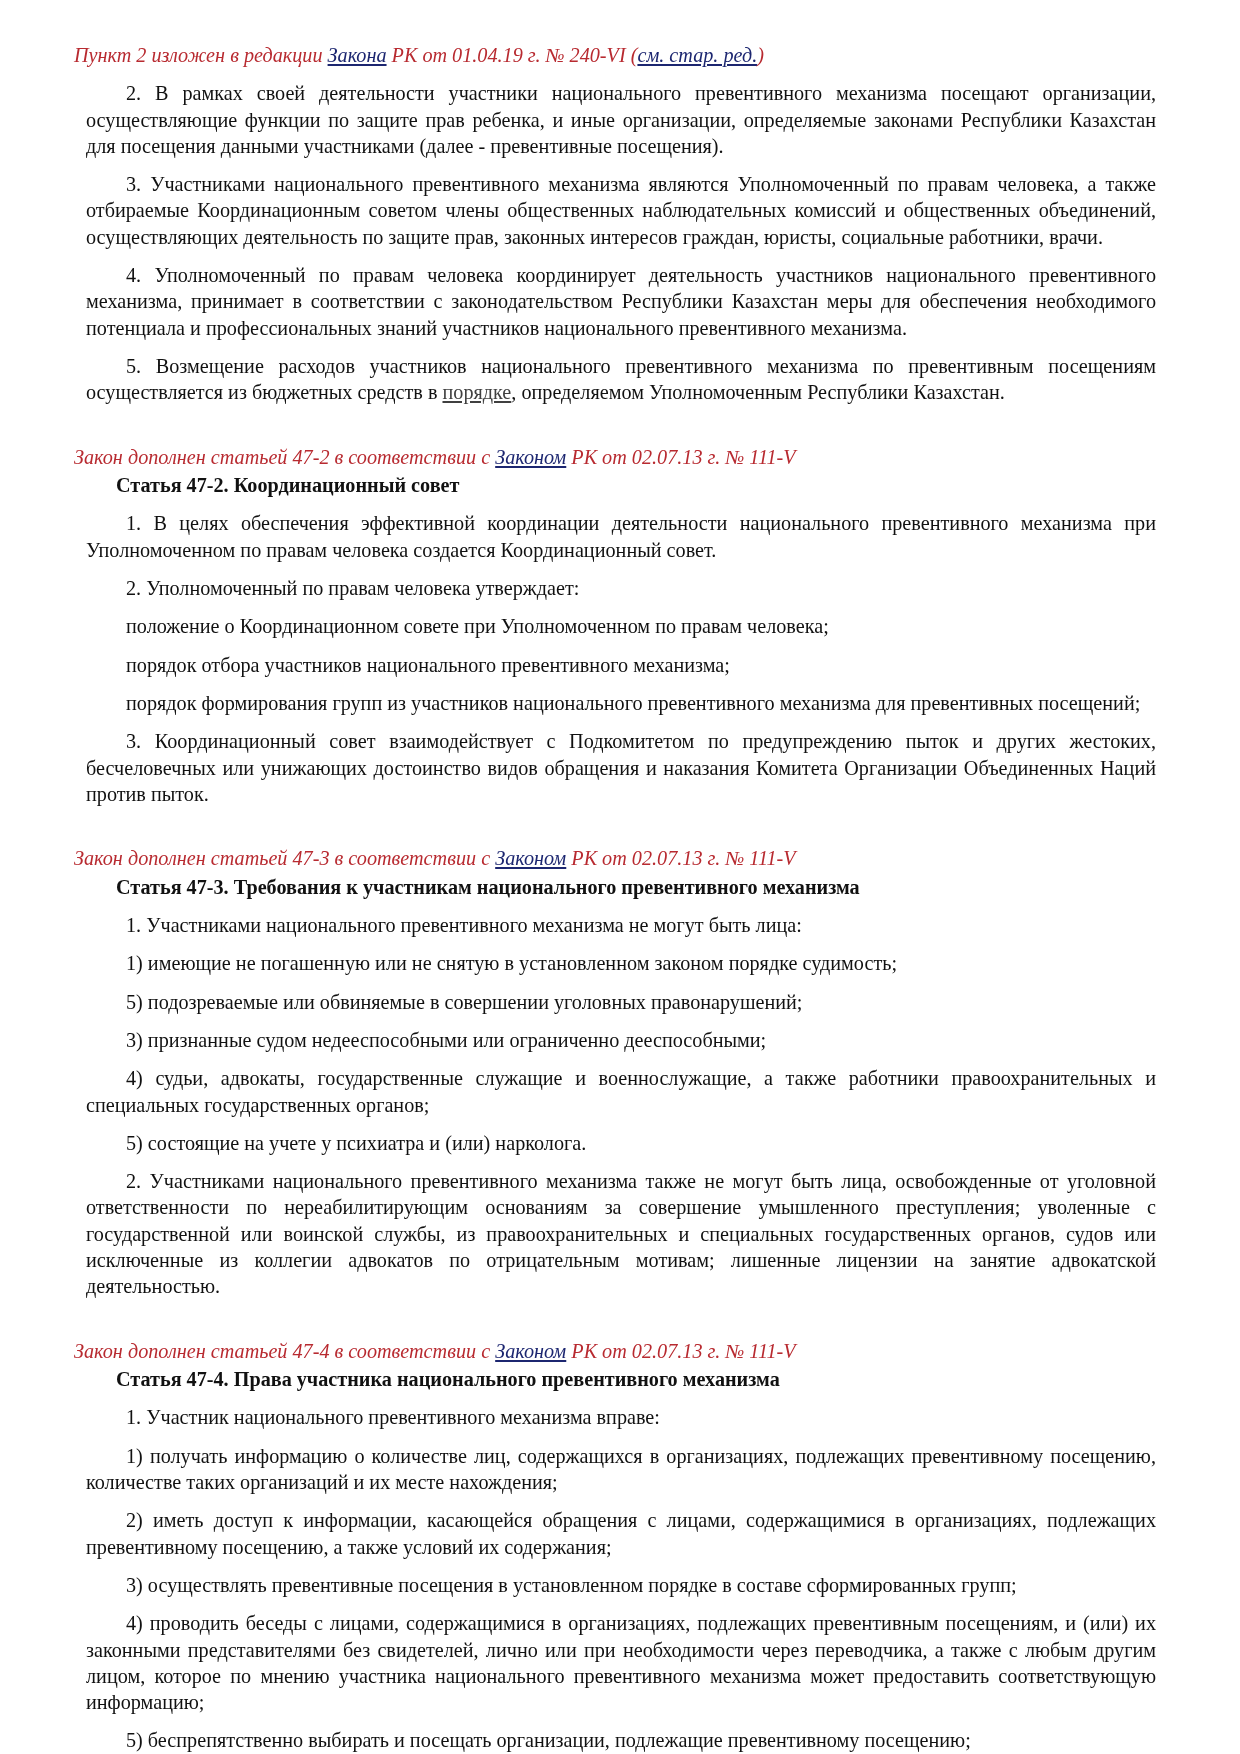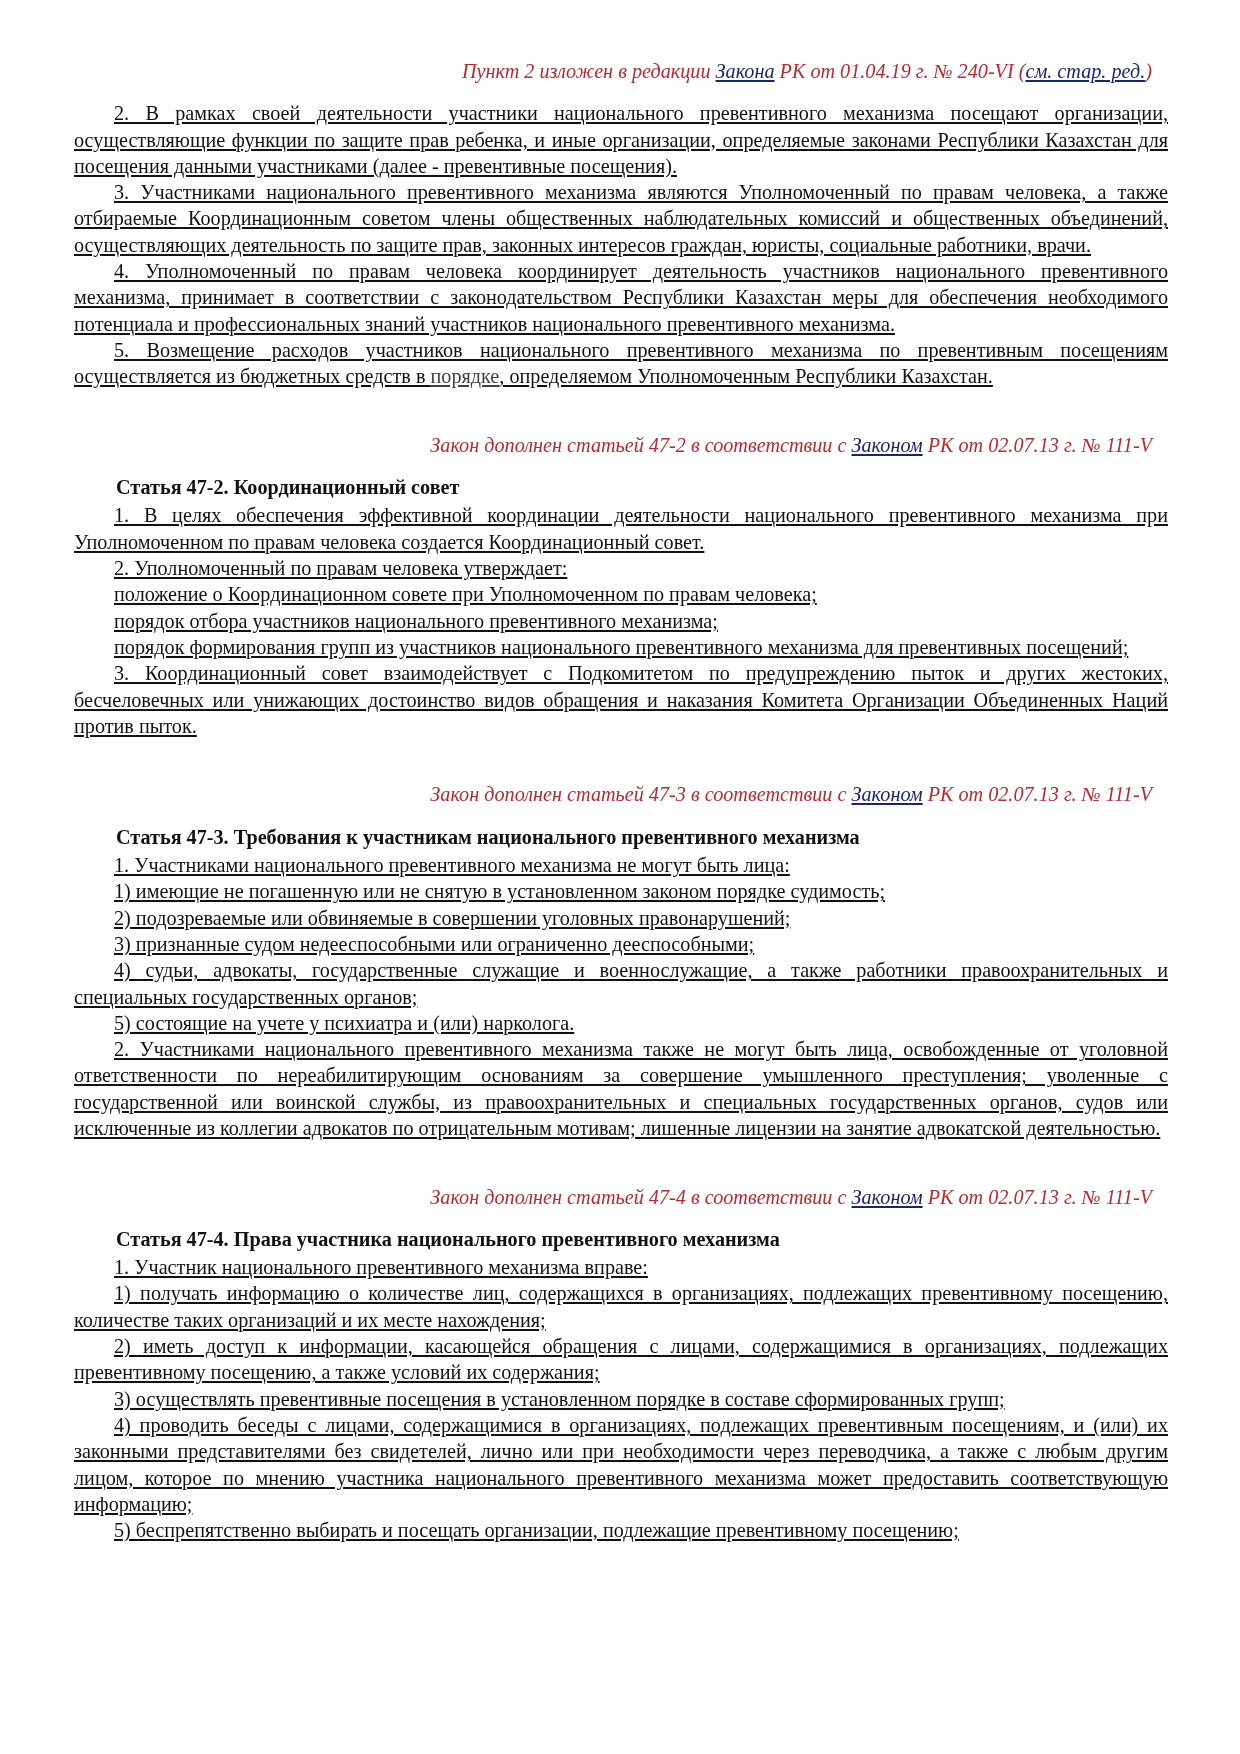--- a/index.html
+++ b/index.html
@@ -2,22 +2,22 @@
 <html><head>
 <meta charset="utf-8">
 <style>
   html, body { margin: 0; padding: 0; background: #ffffff; }
   body { width: 1240px; height: 1754px; overflow: hidden; position: relative; }
   .page {
     position: absolute; left: 74px; top: 42px; width: 1094px;
     font-family: "Liberation Serif", "DejaVu Serif", serif;
     font-size: 20.2px; line-height: 26.3px; color: #111111;
   }
-  .p { text-align: justify; text-indent: 40px; margin: 0; text-decoration: underline; }
-  .note { color: #b82a30; font-style: italic; margin: 16px; text-align: right; }
+  .p { text-align: justify; text-indent: 40px; margin: 12px; }
+  .note { color: #b82a30; font-style: italic; margin: 0; text-align: left; }
   .note a, .p a { color: #1c2670; text-decoration: underline; }
   .title { font-weight: bold; text-indent: 40px; margin: 2px; }
   .gap { height: 26.3px; }
 </style>
 </head>
 <body>
 
 <div class="page">
 
   <p class="note" style="color: rgb(184, 42, 48);"><span>Пункт 2 изложен в редакции </span><a style="color: rgb(28, 38, 112);">Закона</a><span> РК от 01.04.19 г. № 240-VI (</span><a style="color: rgb(28, 38, 112);">см. стар. ред.</a><span>)</span></p>
@@ -34,21 +34,21 @@
   <p class="p">положение о Координационном совете при Уполномоченном по правам человека;</p>
   <p class="p">порядок отбора участников национального превентивного механизма;</p>
   <p class="p">порядок формирования групп из участников национального превентивного механизма для превентивных посещений;</p>
   <p class="p">3. Координационный совет взаимодействует с Подкомитетом по предупреждению пыток и других жестоких, бесчеловечных или унижающих достоинство видов обращения и наказания Комитета Организации Объединенных Наций против пыток.</p>
   <div class="gap"></div>
 
   <p class="note" style="color: rgb(184, 42, 48);"><span>Закон дополнен статьей 47-3 в соответствии с </span><a style="color: rgb(28, 38, 112);">Законом</a><span> РК от 02.07.13 г. № 111-V</span></p>
   <p class="title">Статья 47-3. Требования к участникам национального превентивного механизма</p>
   <p class="p">1. Участниками национального превентивного механизма не могут быть лица:</p>
   <p class="p">1) имеющие не погашенную или не снятую в установленном законом порядке судимость;</p>
-  <p class="p">2) подозреваемые или обвиняемые в совершении уголовных правонарушений;</p>
+  <p class="p">5) подозреваемые или обвиняемые в совершении уголовных правонарушений;</p>
   <p class="p">3) признанные судом недееспособными или ограниченно дееспособными;</p>
   <p class="p">4) судьи, адвокаты, государственные служащие и военнослужащие, а также работники правоохранительных и специальных государственных органов;</p>
   <p class="p">5) состоящие на учете у психиатра и (или) нарколога.</p>
   <p class="p">2. Участниками национального превентивного механизма также не могут быть лица, освобожденные от уголовной ответственности по нереабилитирующим основаниям за совершение умышленного преступления; уволенные с государственной или воинской службы, из правоохранительных и специальных государственных органов, судов или исключенные из коллегии адвокатов по отрицательным мотивам; лишенные лицензии на занятие адвокатской деятельностью.</p>
   <div class="gap"></div>
 
   <p class="note" style="color: rgb(184, 42, 48);"><span>Закон дополнен статьей 47-4 в соответствии с </span><a style="color: rgb(28, 38, 112);">Законом</a><span> РК от 02.07.13 г. № 111-V</span></p>
   <p class="title">Статья 47-4. Права участника национального превентивного механизма</p>
   <p class="p">1. Участник национального превентивного механизма вправе:</p>
   <p class="p">1) получать информацию о количестве лиц, содержащихся в организациях, подлежащих превентивному посещению, количестве таких организаций и их месте нахождения;</p>

